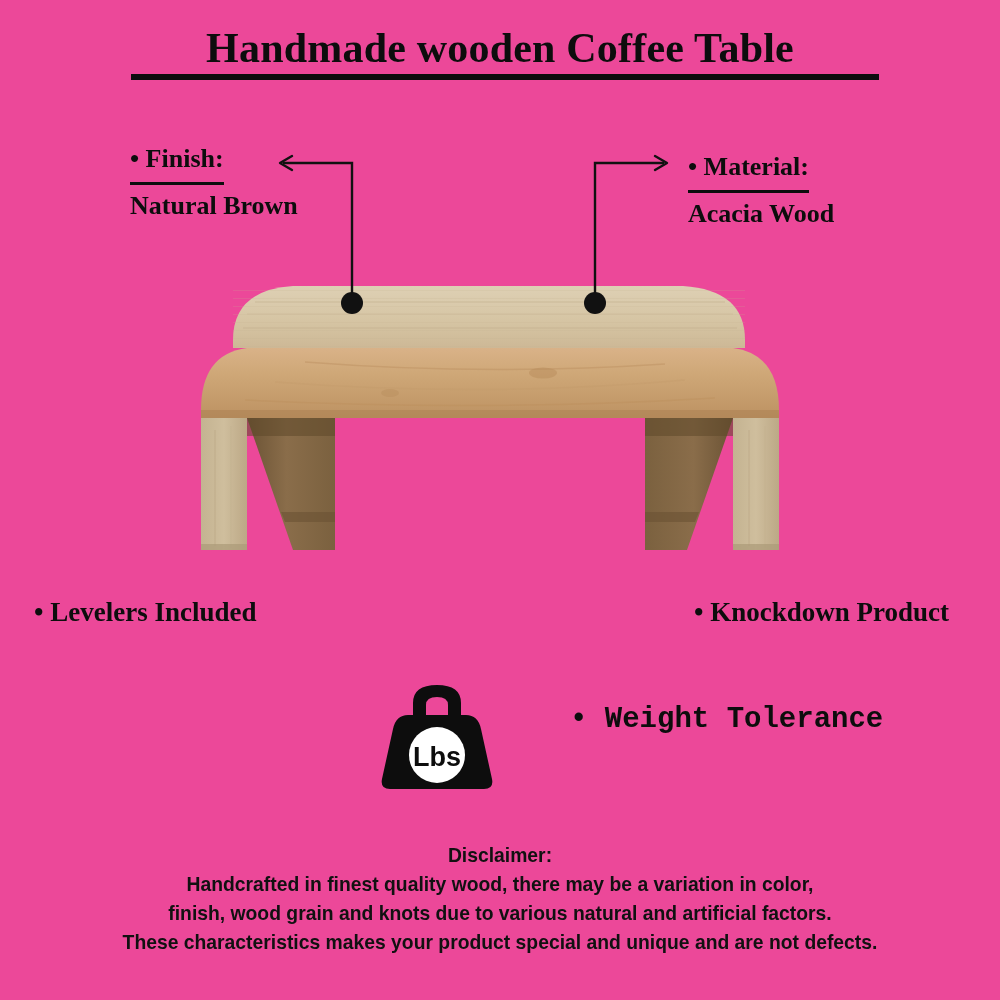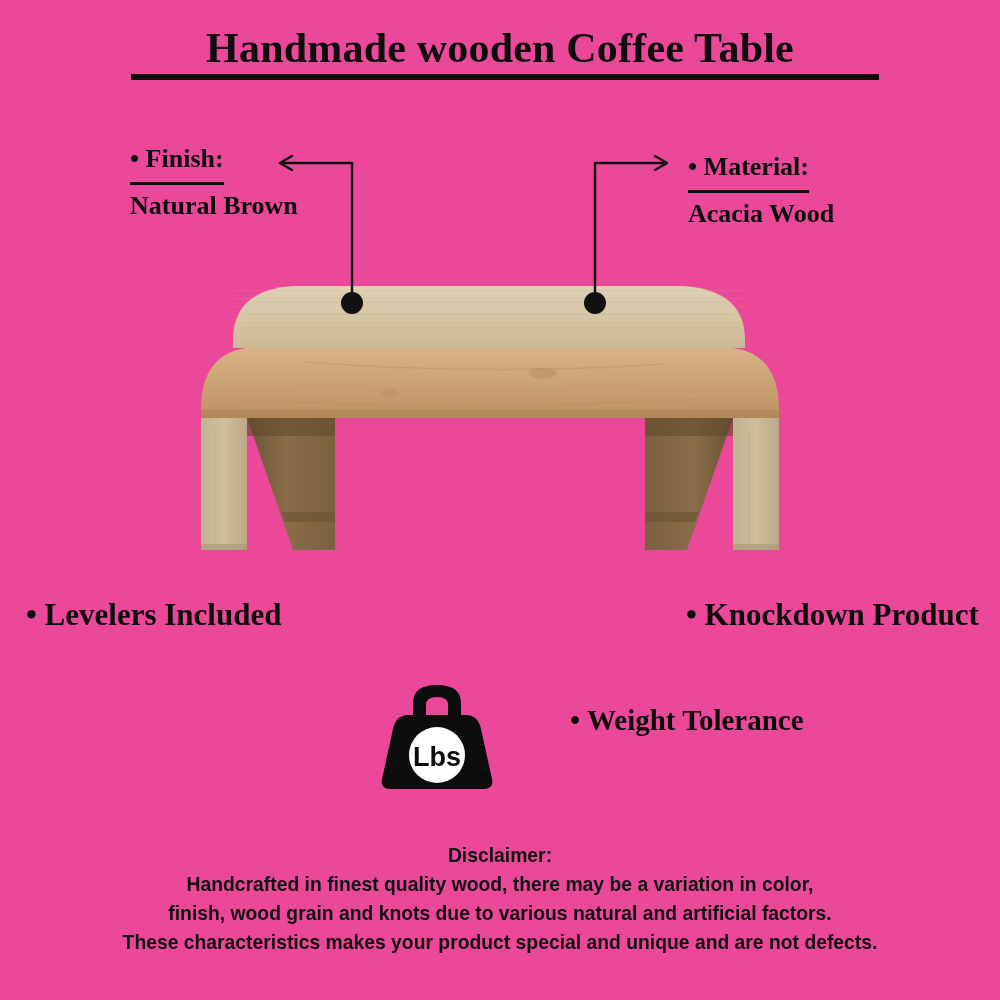--- a/index.html
+++ b/index.html
@@ -80,40 +80,41 @@
     top: 250px;
     width: 610px;
     height: 320px;
   }
 
   
   .feature {
     position: absolute;
     font-family: "Liberation Serif", "DejaVu Serif", serif;
     font-weight: bold;
-    font-size: 31px;
-    color: #0d0d0d;
-    white-space: nowrap;
+    font-size: 27px;
+    color: #0d0d0d;
+    white-space: nowrap;
+    margin-left: 8px;
   }
   #feature-levelers  { left: 26px;  top: 597px; }
   #feature-knockdown { left: 686px; top: 597px; text-align: center; }
 
   
   #weight-icon {
     position: absolute;
     left: 378px;
     top: 675px;
     width: 118px;
     height: 118px;
   }
   #weight-text {
     position: absolute;
     left: 570px;
     top: 700px;
-    font-family: Liberation Serif, serif;
+    font-family: Liberation Mono, monospace;
     font-weight: bold;
     font-size: 29px;
     line-height: 40px;
     color: #0d0d0d;
     white-space: nowrap;
     text-align: center;
   }
 
   
   #disclaimer {

